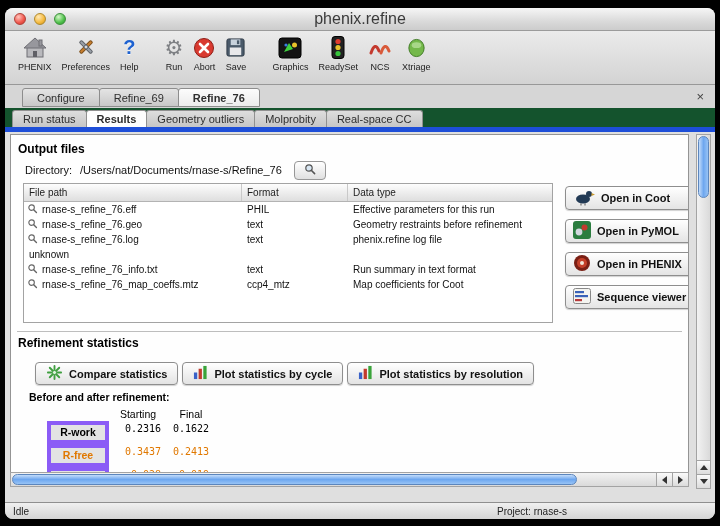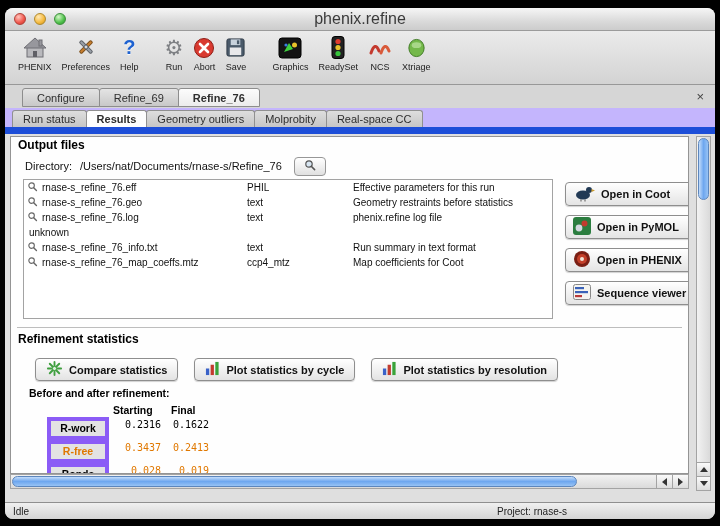--- a/index.html
+++ b/index.html
@@ -26,55 +26,55 @@
   .tgap{width:16px;}
   .gear-glyph{font-size:21px;color:#7e8084;line-height:24px;}
   .help-q{font-size:20px;font-weight:bold;color:#1e62d0;text-shadow:0 1px 1px #fff;}
   
   .tabs1{height:21px;background:#d6d6d6;display:flex;align-items:center;padding:2px 8px 0 17px;flex:none;position:relative;}
   .tab1{height:17px;padding:0 14px;display:flex;align-items:center;font-size:11px;color:#2e2e2e;
         background:linear-gradient(#e4e4e4,#c8c8c8);border:1px solid #8d8d8d;margin-right:-1px;border-radius:3px 3px 0 0;}
   .tab1.active{background:linear-gradient(#fcfcfc,#ececec);font-weight:bold;position:relative;z-index:2;}
   .tabclose{margin-left:auto;align-self:center;font-size:13px;color:#444;padding:0 3px 2px;}
   
-  .tabs2{height:19px;background:#c4b5fd;border-bottom:7px solid #1d4ed8;display:flex;align-items:flex-end;padding:0 7px;flex:none;}
+  .tabs2{height:19px;background:#14532d;border-bottom:5px solid #1d4ed8;display:flex;align-items:flex-end;padding:0 7px;flex:none;}
   .tab2{height:16px;padding:0 10px;display:flex;align-items:center;font-size:11px;color:#2e2e2e;
         background:linear-gradient(#dedede,#c6c6c6);border:1px solid #909090;border-bottom:none;margin-right:-1px;border-radius:3px 3px 0 0;}
   .tab2.active{background:#fdfdfd;font-weight:bold;position:relative;z-index:2;}
   
   .bodyarea{flex:1;position:relative;background:#dfdfdf;}
   .content{position:absolute;left:5px;top:2px;right:26px;height:336px;background:#fefefe;
-           border:1px solid #949494;overflow:hidden;padding:0 6px;}
+           border:1px solid #949494;overflow:hidden;padding:6px 6px;}
   .sec-title{font-size:12px;font-weight:bold;color:#000;margin:1px 0 5px 1px;}
   .dirrow{display:flex;align-items:center;margin:0 0 4px 8px;height:18px;font-size:11px;color:#111;}
   .dirpath{margin-left:8px;}
   .searchbtn{width:30px;height:17px;margin-left:12px;border:1px solid #979797;border-radius:4px;
              background:linear-gradient(#ffffff,#e0e0e0);display:flex;align-items:center;justify-content:center;}
   .filewrap{display:flex;margin-left:6px;}
   .filetable{width:528px;height:138px;border:1px solid #a3a3a3;background:#fff;overflow:hidden;flex:none;}
   .ft-head{display:grid;grid-template-columns:218px 106px 1fr;height:17px;
            background:linear-gradient(#fdfdfd,#dedede);border-bottom:1px solid #b3b3b3;}
   .ft-head div{font-size:10px;color:#222;display:flex;align-items:center;padding:0 5px;border-right:1px solid #c9c9c9;}
   .ft-head div:last-child{border-right:none;}
   .ft-row{display:grid;grid-template-columns:218px 106px 1fr;height:15px;align-items:center;font-size:10px;color:#111;}
   .ft-file{display:flex;align-items:center;gap:4px;padding-left:3px;white-space:nowrap;overflow:hidden;}
   .ft-cell{padding:0 5px;white-space:nowrap;overflow:hidden;}
   .actions{margin-left:12px;display:flex;flex-direction:column;gap:9px;padding-top:3px;}
   .abtn{width:130px;height:24px;border:1px solid #8e8e8e;border-radius:4px;background:linear-gradient(#ffffff,#e4e4e4);
         display:flex;align-items:center;gap:6px;padding:0 7px;font-size:11px;font-weight:bold;color:#111;
         box-shadow:0 1px 1px rgba(0,0,0,.18);font-family:"Liberation Sans",sans-serif;}
   .divider{border-top:1px solid #bdbdbd;margin:8px 0 4px;}
-  .statbtns{display:flex;gap:16px;margin:12px 0 6px 18px;}
+  .statbtns{display:flex;gap:4px;margin:12px 0 6px 18px;}
   .sbtn{height:23px;border:1px solid #8e8e8e;border-radius:4px;background:linear-gradient(#ffffff,#e3e3e3);
         display:flex;align-items:center;gap:6px;padding:0 10px;font-size:11px;font-weight:bold;color:#111;
         box-shadow:0 1px 1px rgba(0,0,0,.18);font-family:"Liberation Sans",sans-serif;}
   .caption{font-size:10.5px;font-weight:bold;color:#000;margin:2px 0 4px 12px;}
   .stats{margin-left:30px;}
   .srow{display:grid;grid-template-columns:62px 58px 48px;}
-  .shead{font-size:10.5px;font-weight:bold;padding:1px 4px;color:#000;}
+  .shead{font-size:10.5px;font-weight:normal;text-align:center;padding:1px 4px;color:#000;}
   .scorner{background:transparent;}
   .slabel{background:#e3e3e3;border:4px solid #8b5cf6;font-size:10.5px;font-weight:bold;text-align:center;
           padding:1px 4px;line-height:13px;color:#000;}
   .sval{font-family:"DejaVu Sans Mono",monospace;font-size:10px;text-align:right;padding:1px 6px;line-height:13px;color:#000;}
   .orange{color:#e07800;}
   .blue{color:#2b50c8;}
   
   .vscroll{position:absolute;right:4px;top:2px;width:15px;height:355px;box-sizing:border-box;
            background:linear-gradient(90deg,#f2f2f2,#dadada);border:1px solid #a3a3a3;}
   .vthumb{position:absolute;left:1px;right:1px;top:1px;height:62px;border-radius:6px;
@@ -255,41 +255,46 @@
             <svg width="12" height="12" viewBox="0 0 12 12">
                 <circle cx="5" cy="5" r="3.2" fill="#d8e6f2" stroke="#555" stroke-width="1.2"></circle>
                 <line x1="7.5" y1="7.5" x2="10.6" y2="10.6" stroke="#555" stroke-width="1.6" stroke-linecap="round"></line>
               </svg>
           </span>
         </span>
       </div>
 
       <div class="filewrap">
         <div class="filetable">
+          <div class="ft-head">
+            <div>File path</div>
+            <div>Format</div>
+            <div>Data type</div>
+          </div>
           <div class="ft-row">
             <div class="ft-file">
                 <span><svg width="11" height="11" viewBox="0 0 12 12">
                     <circle cx="5" cy="5" r="3" fill="none" stroke="#666" stroke-width="1.2"></circle>
                     <line x1="7.3" y1="7.3" x2="10.3" y2="10.3" stroke="#666" stroke-width="1.5" stroke-linecap="round"></line>
                   </svg></span>
                 <span>rnase-s_refine_76.eff</span>
               </div>
             <div class="ft-cell">PHIL</div>
             <div class="ft-cell">Effective parameters for this run</div>
           </div>
           <div class="ft-row">
             <div class="ft-file">
                 <span><svg width="11" height="11" viewBox="0 0 12 12">
                     <circle cx="5" cy="5" r="3" fill="none" stroke="#666" stroke-width="1.2"></circle>
                     <line x1="7.3" y1="7.3" x2="10.3" y2="10.3" stroke="#666" stroke-width="1.5" stroke-linecap="round"></line>
                   </svg></span>
                 <span>rnase-s_refine_76.geo</span>
               </div>
             <div class="ft-cell">text</div>
-            <div class="ft-cell">Geometry restraints before statistics</div>
+            <div class="ft-cell">Geometry restraints before refinement</div>
           </div>
           <div class="ft-row">
             <div class="ft-file">
                 <span><svg width="11" height="11" viewBox="0 0 12 12">
                     <circle cx="5" cy="5" r="3" fill="none" stroke="#666" stroke-width="1.2"></circle>
                     <line x1="7.3" y1="7.3" x2="10.3" y2="10.3" stroke="#666" stroke-width="1.5" stroke-linecap="round"></line>
                   </svg></span>
                 <span>rnase-s_refine_76.log</span>
               </div>
             <div class="ft-cell">text</div>

